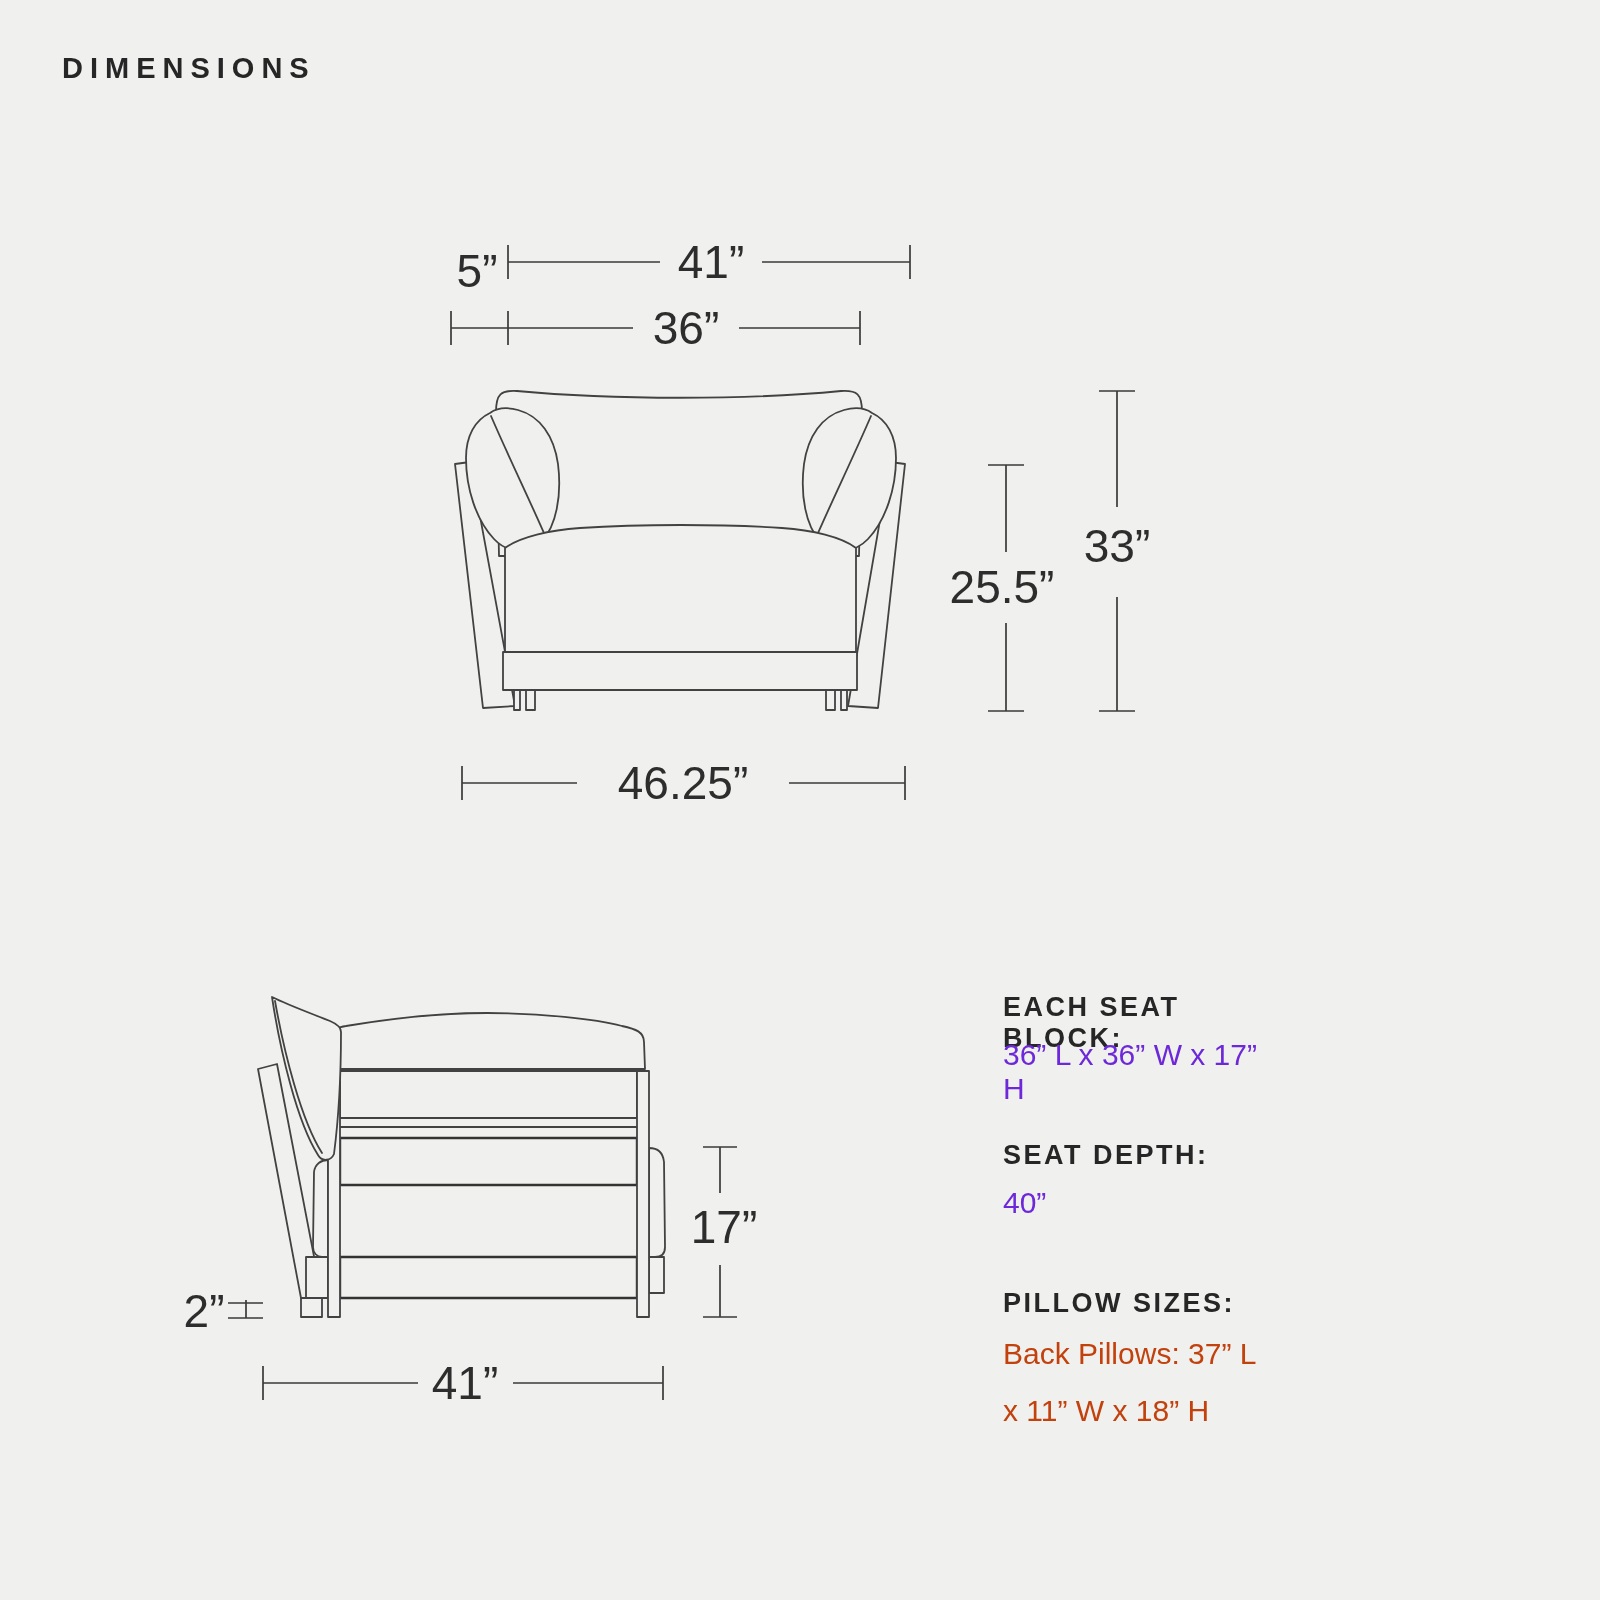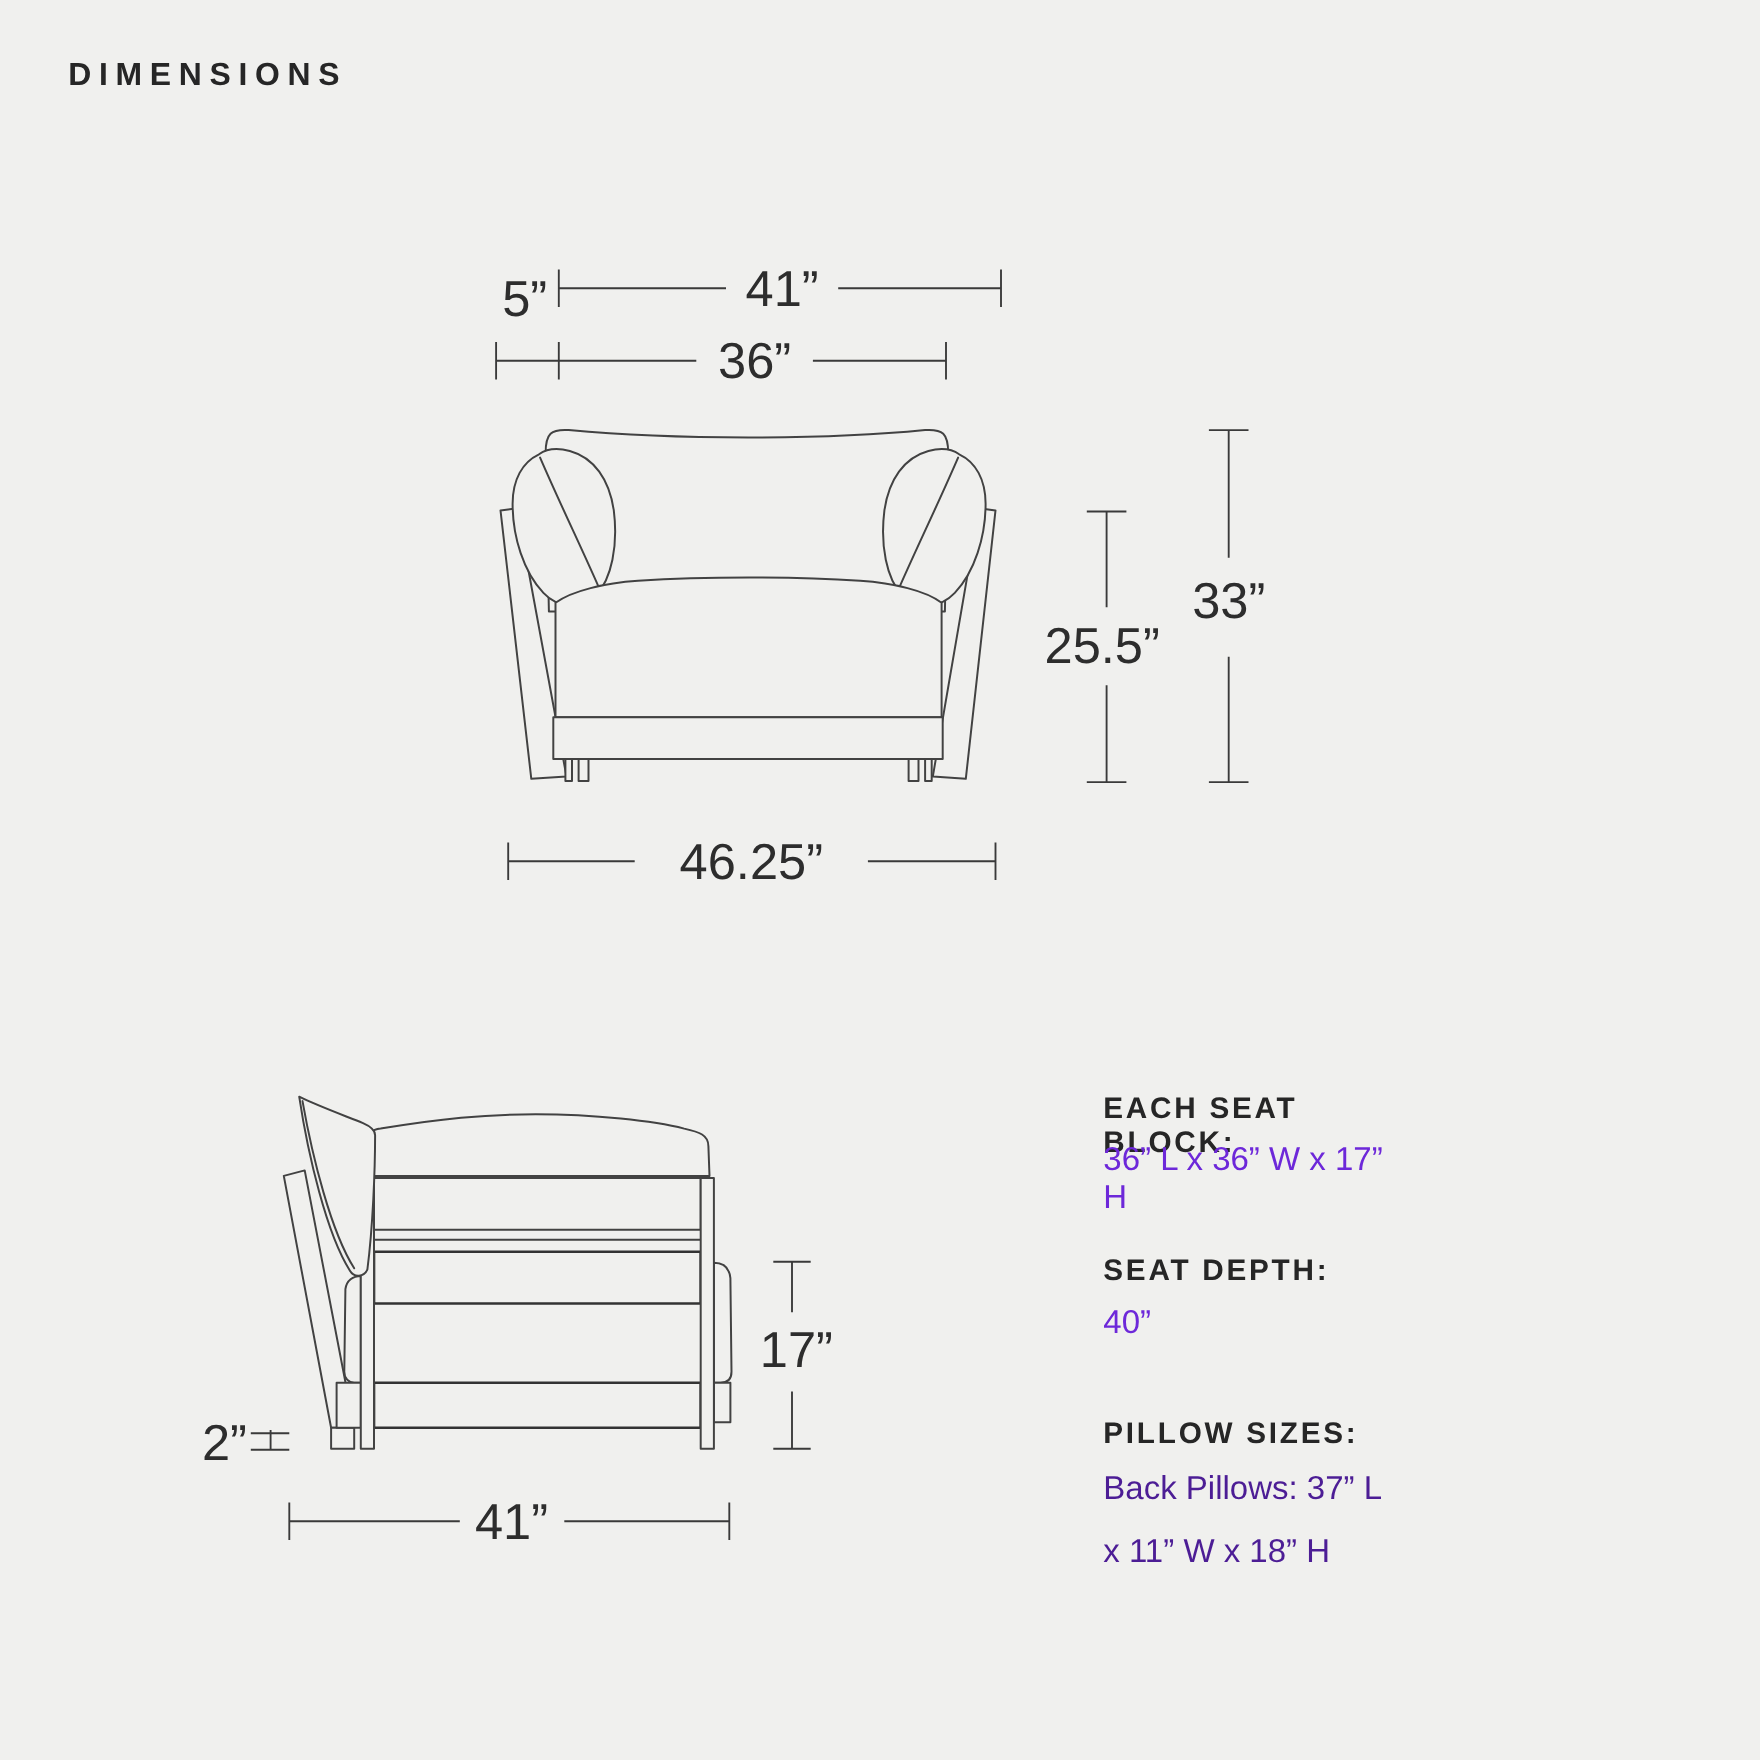--- a/index.html
+++ b/index.html
@@ -81,21 +81,21 @@
     left: 1003px;
     font-size: 30px;
     font-weight: 300;
     color: #6d28d9;
   }
   .spec-lines {
     position: absolute;
     left: 1003px;
     font-size: 30px;
     font-weight: 300;
-    color: #4c1d95;
+    color: #c2410c;
     line-height: 57px;
   }
 </style>
 </head>
 <body>
 
 <div class="canvas">
 
   <h1 class="page-title">DIMENSIONS</h1>
 

